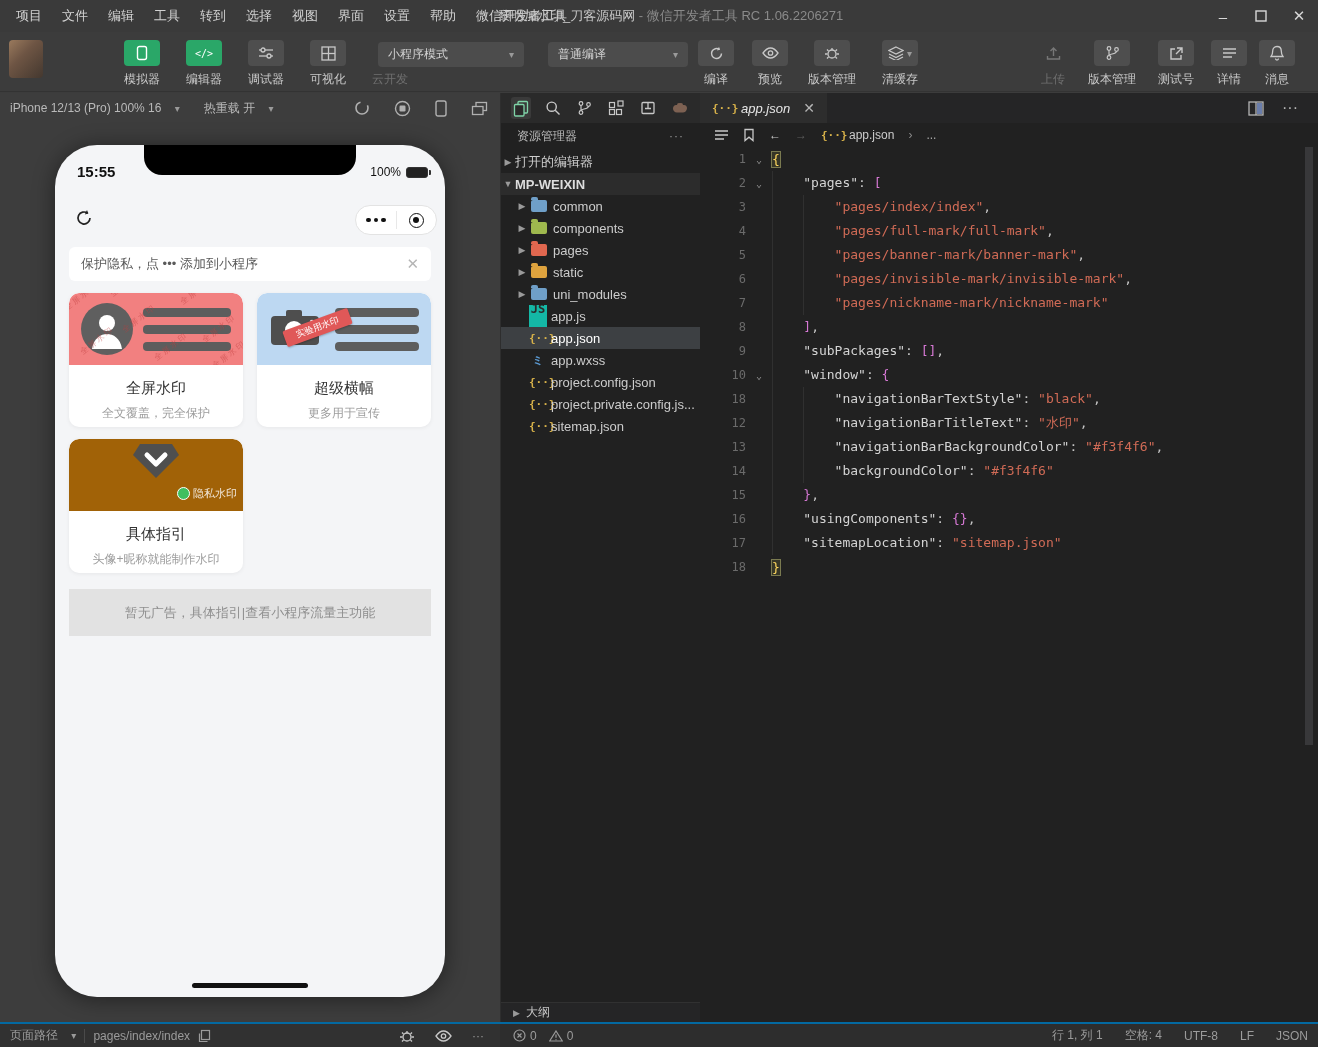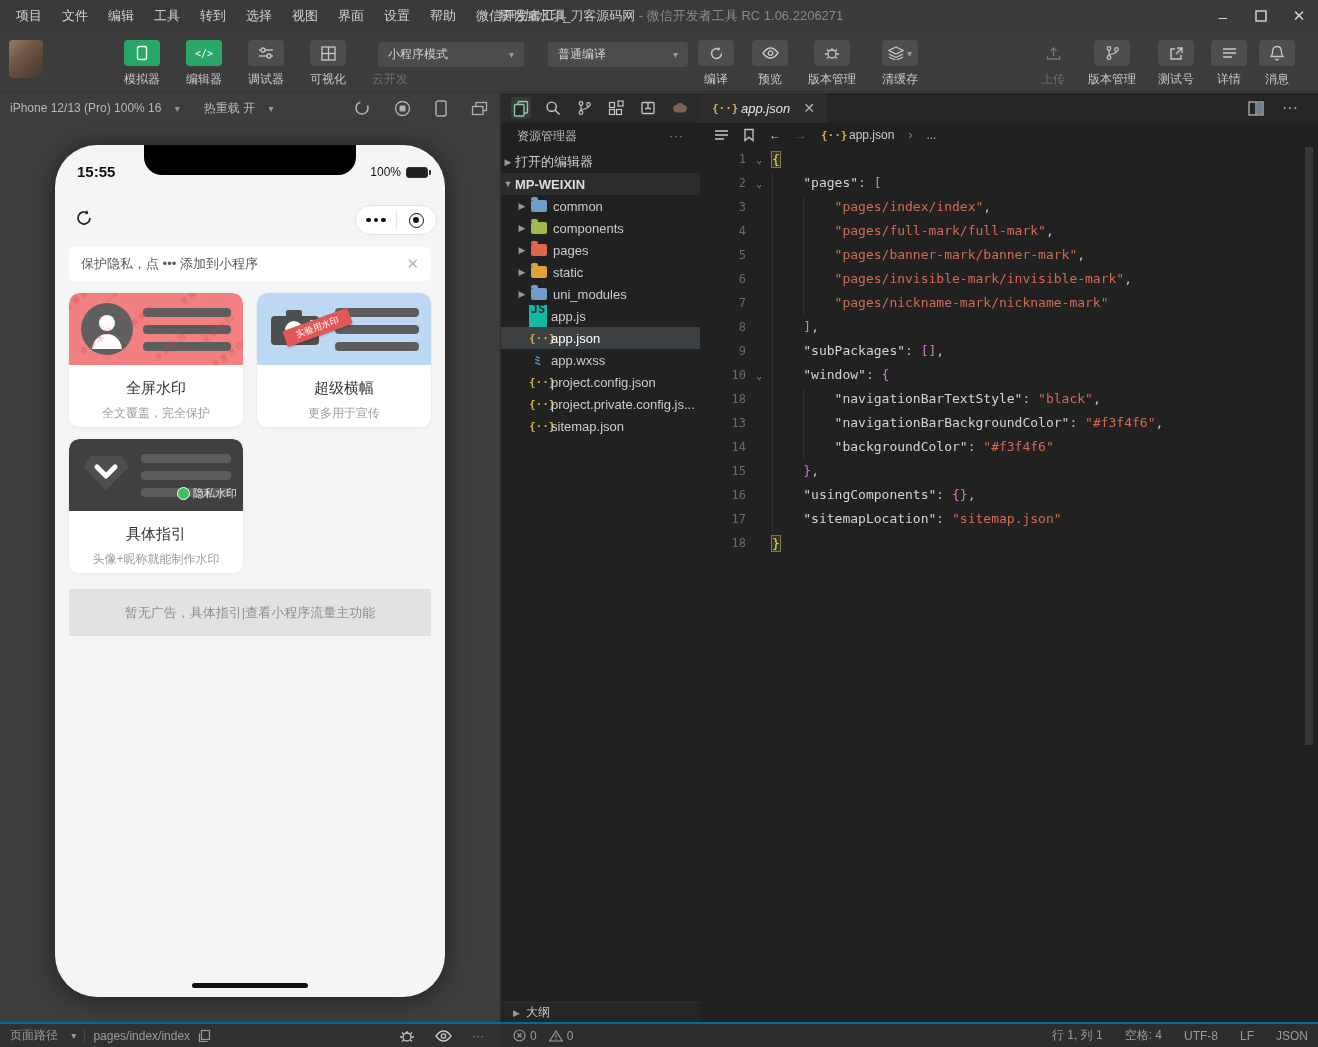--- a/index.html
+++ b/index.html
@@ -451,21 +451,21 @@
                   <i></i>
                   <i></i>
                   <i></i>
                 </div>
                 <div class="ribbon">实验用水印</div>
               </div>
               <div class="card-title">超级横幅</div>
               <div class="card-sub">更多用于宣传</div>
             </div>
             <div class="card">
-              <div class="card-head" style="background:#404040;">
+              <div class="card-head" style="background:#a16207;flex-direction:column;">
                 <span><svg width="50" height="44">
                     <path d="M9 5h32l7 11-23 23L2 16z" fill="#4f4f4f"></path>
                     <path d="M16 16l9 9 9-9" fill="none" stroke="#fff" stroke-width="5" stroke-linecap="round" stroke-linejoin="round"></path>
                   </svg></span>
                 <div class="bars">
                   <i></i>
                   <i></i>
                   <i></i>
                 </div>
                 <div class="badge">
@@ -709,20 +709,25 @@
           </div>
           <div class="cline">
             <span class="ln">10</span>
             <span class="fold">⌄</span>
             <span class="ctext"><span class="ind"></span><span class="k">"window"</span><span class="p">: </span><span class="b2">{</span></span>
           </div>
           <div class="cline">
             <span class="ln">18</span>
             <span class="fold"></span>
             <span class="ctext"><span class="ind"></span><span class="ind"></span><span class="k">"navigationBarTextStyle"</span><span class="p">: </span><span class="s">"black"</span><span class="p">,</span></span>
+          </div>
+          <div class="cline">
+            <span class="ln">12</span>
+            <span class="fold"></span>
+            <span class="ctext"><span class="ind"></span><span class="ind"></span><span class="k">"navigationBarTitleText"</span><span class="p">: </span><span class="s">"水印"</span><span class="p">,</span></span>
           </div>
           <div class="cline">
             <span class="ln">13</span>
             <span class="fold"></span>
             <span class="ctext"><span class="ind"></span><span class="ind"></span><span class="k">"navigationBarBackgroundColor"</span><span class="p">: </span><span class="s">"#f3f4f6"</span><span class="p">,</span></span>
           </div>
           <div class="cline">
             <span class="ln">14</span>
             <span class="fold"></span>
             <span class="ctext"><span class="ind"></span><span class="ind"></span><span class="k">"backgroundColor"</span><span class="p">: </span><span class="s">"#f3f4f6"</span></span>

